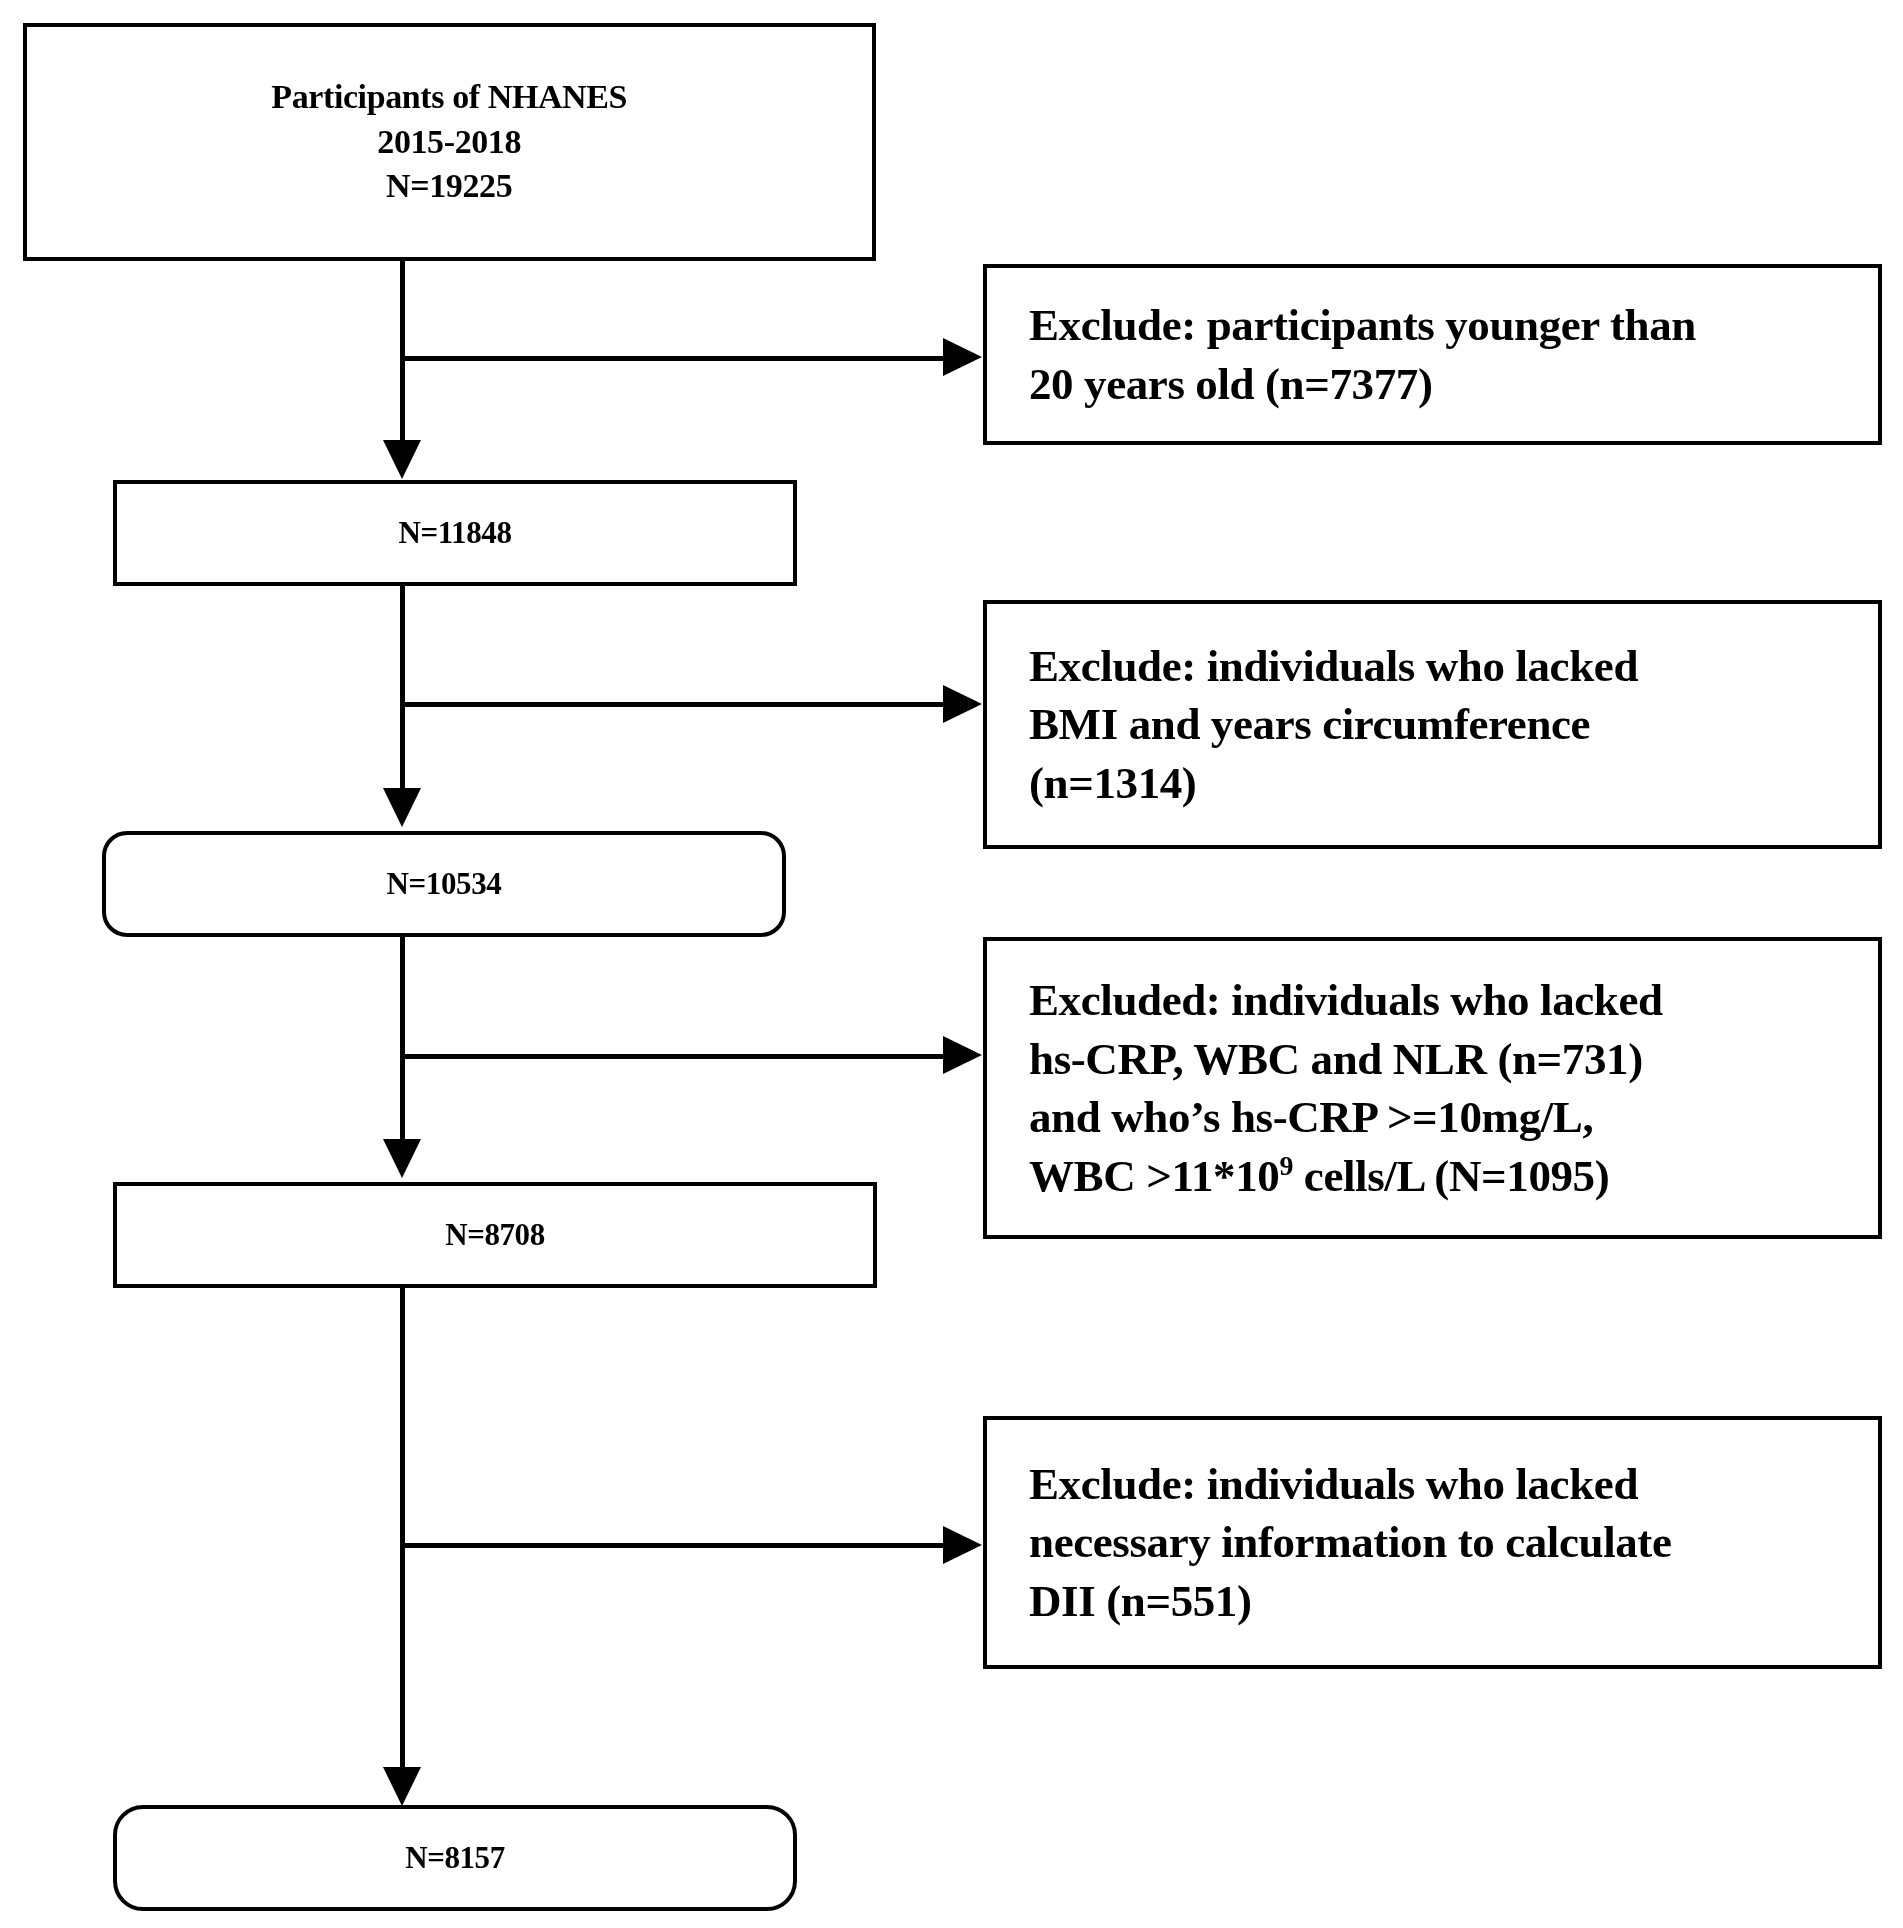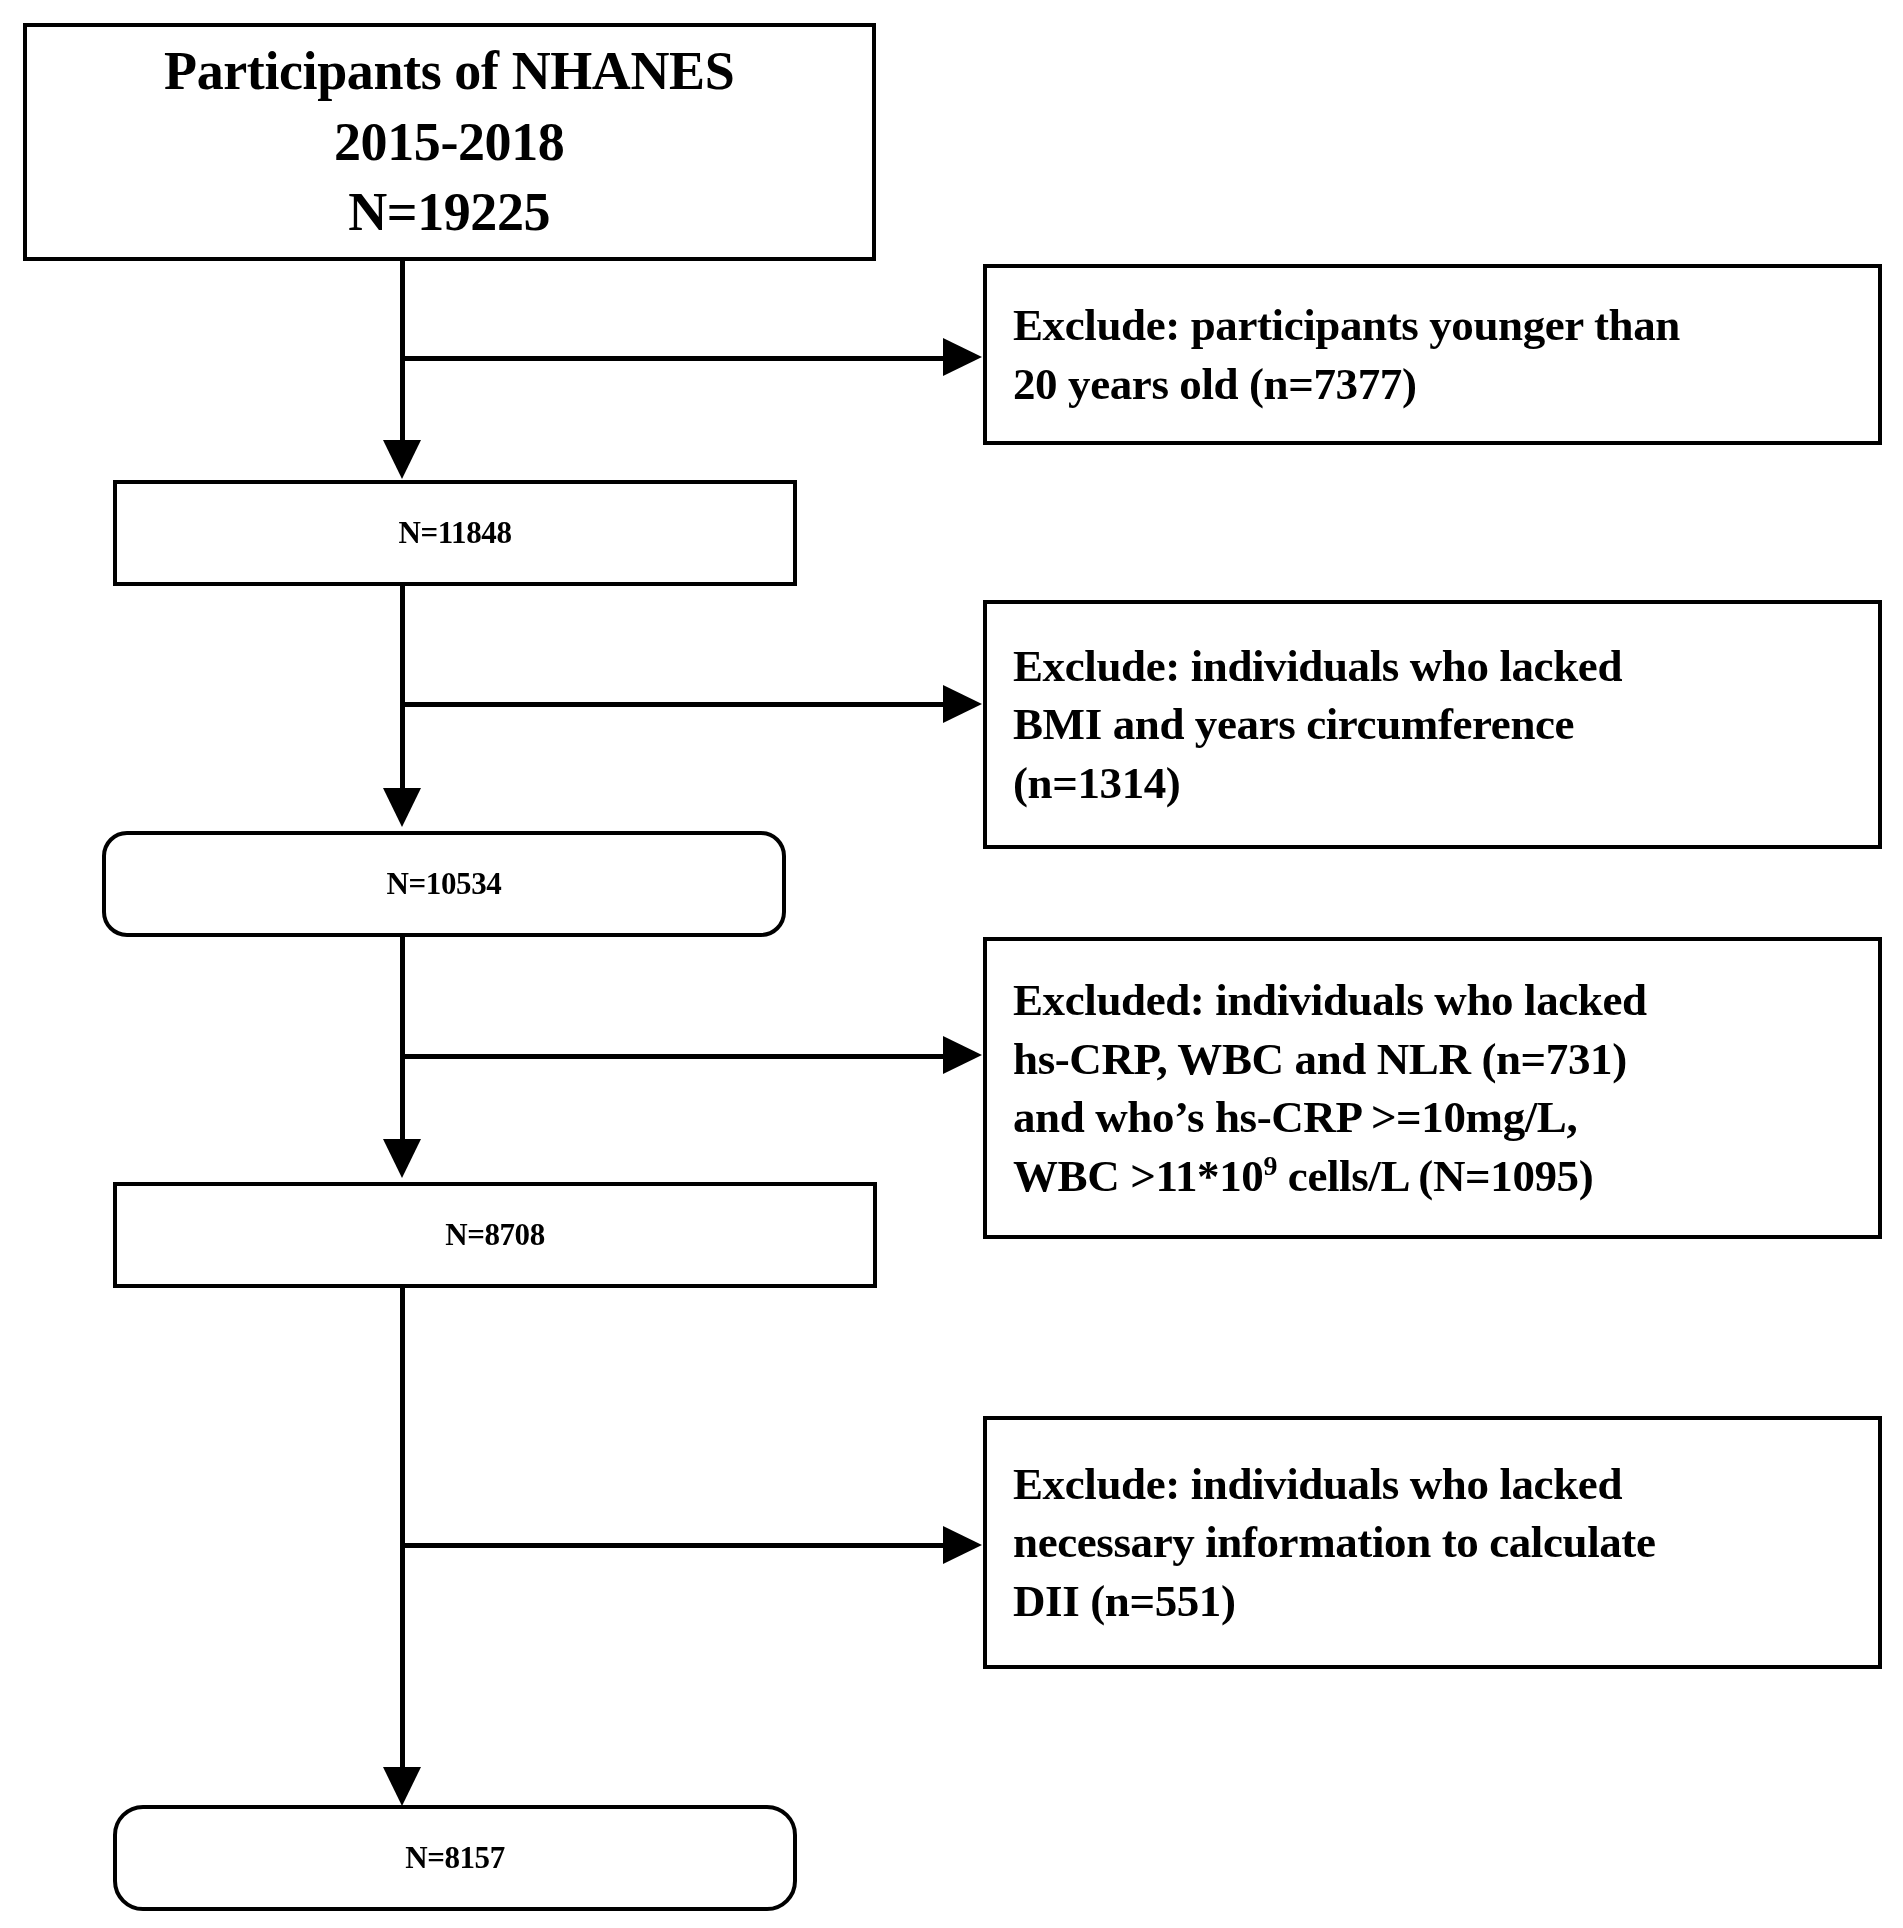--- a/index.html
+++ b/index.html
@@ -25,30 +25,30 @@
     flex-direction: column;
     justify-content: center;
   }
   .box.center {
     align-items: center;
     text-align: center;
   }
   .box.left {
     align-items: flex-start;
     text-align: left;
-    padding-left: 26px;
+    padding-left: 42px;
     padding-right: 13.6px;
   }
   .txt {
     font-weight: bold;
     color: #000000;
     line-height: 1.30;
     letter-spacing: -0.4px;
   }
-  .node-title { font-size: 54px; }
+  .node-title { font-size: 34px; }
   .node-num   { font-size: 31px; }
   .excl-txt   { font-size: 45px; }
   sup { font-size: 0.62em; vertical-align: super; line-height: 0; }
 
   
   .vline {
     position: absolute;
     background: #000000;
     width: 4.5px;
   }

